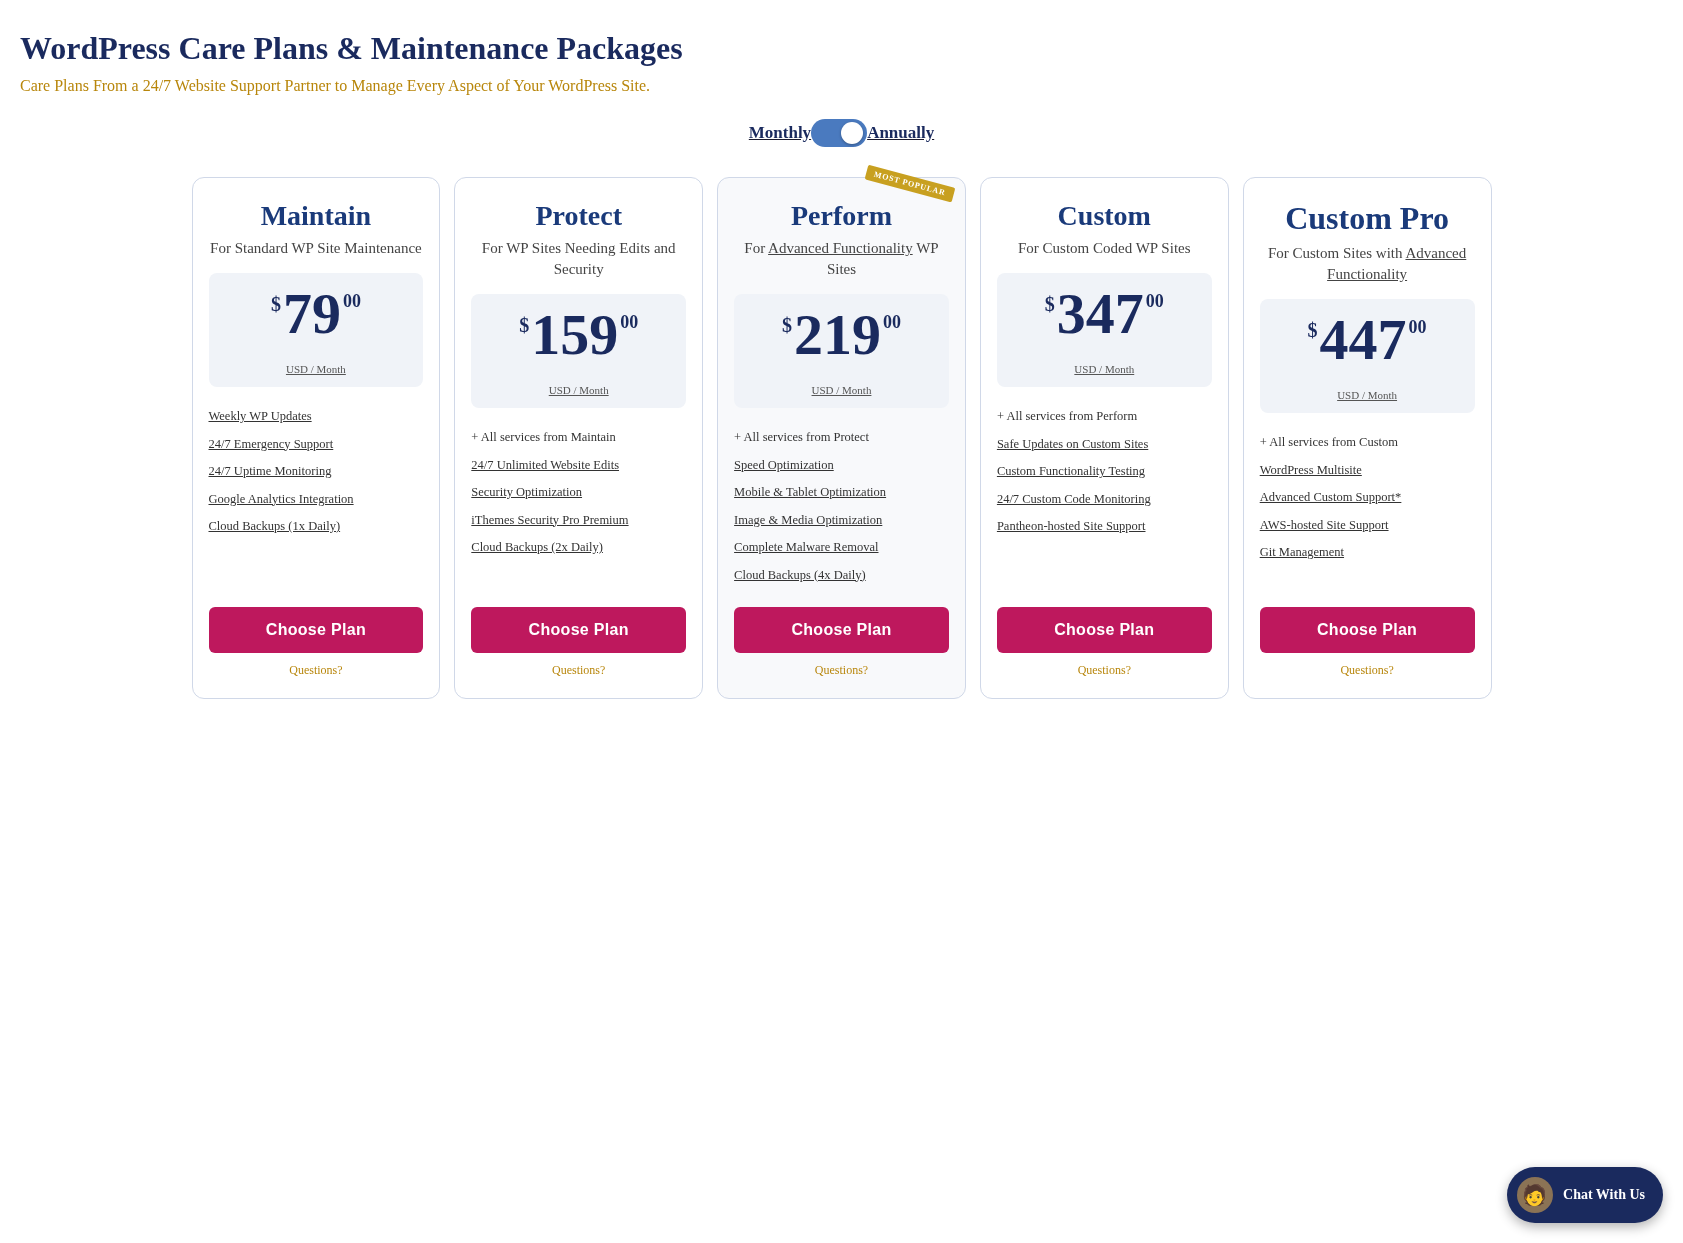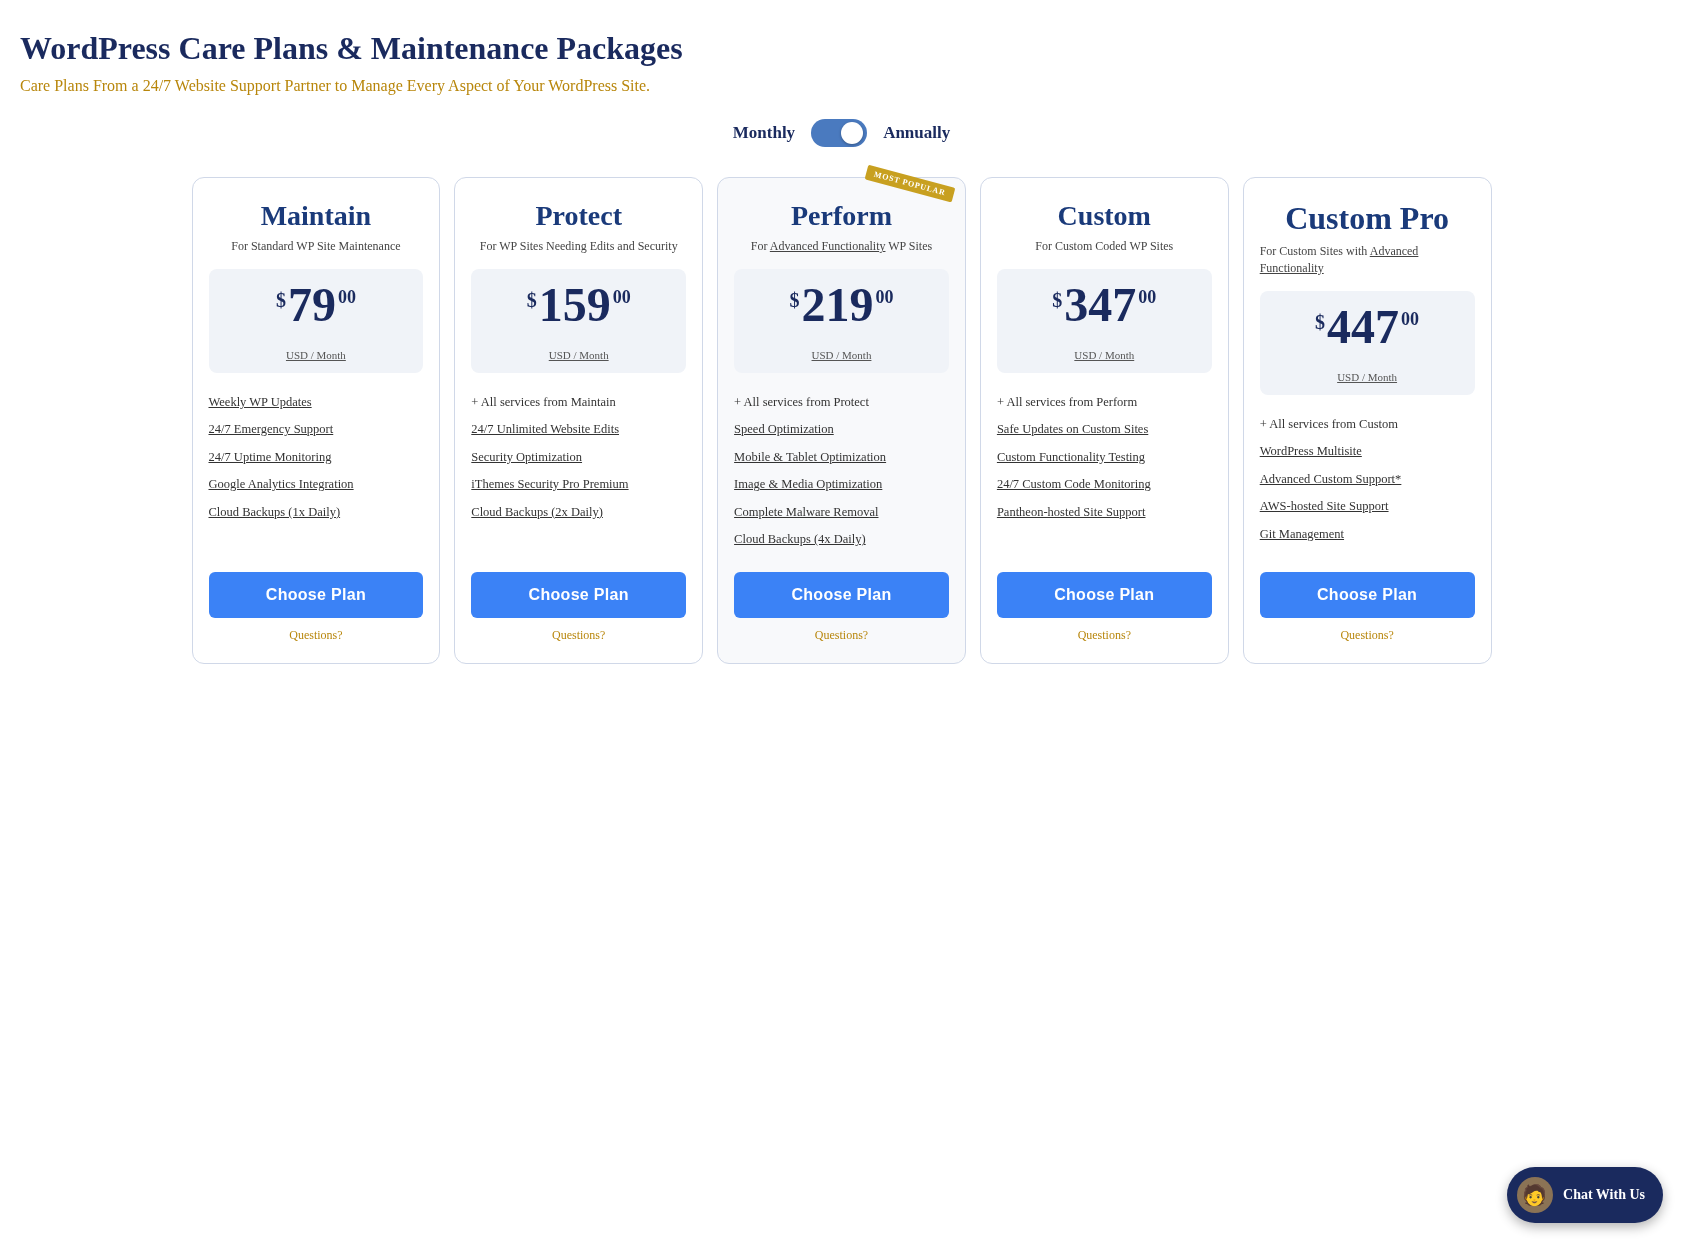--- a/index.html
+++ b/index.html
@@ -20,22 +20,23 @@
       margin-bottom: 10px;
     }
     .page-subtitle {
       font-size: 16px;
       color: #b8860b;
     }
     .billing-toggle {
       display: flex;
       align-items: center;
       justify-content: center;
-      gap: 16px;
+      gap: 0;
       margin: 24px 0 30px;
+      text-decoration: underline;
     }
     .billing-label {
       font-size: 17px;
       font-weight: 600;
       color: #1a2a5e;
     }
     .toggle-switch {
       width: 56px;
       height: 28px;
       background: #4a7abf;
@@ -78,23 +79,23 @@
       font-size: 28px;
       font-weight: 800;
       color: #1a3a7a;
       text-align: left;
       margin-bottom: 6px;
     }
     .plan-name.larger {
       font-size: 32px;
     }
     .plan-description {
-      font-size: 12px;
+      font-size: 15px;
       color: #444;
-      text-align: left;
+      text-align: center;
       margin-bottom: 14px;
       line-height: 1.4;
     }
     .plan-description a, .plan-description u {
       text-decoration: underline;
       color: #444;
     }
     .price-block {
       background: #f0f3f8;
       border-radius: 8px;
@@ -109,21 +110,21 @@
       justify-content: center;
       gap: 2px;
     }
     .price-dollar {
       font-size: 20px;
       font-weight: 700;
       color: #1a2a5e;
       margin-top: 8px;
     }
     .price-main {
-      font-size: 48px;
+      font-size: 58px;
       font-weight: 800;
       color: #1a2a5e;
       line-height: 1;
     }
     .price-cents {
       font-size: 18px;
       font-weight: 700;
       color: #1a2a5e;
       margin-top: 6px;
     }
@@ -145,21 +146,21 @@
       text-align: left;
       padding: 5px 0;
       border-bottom: none;
       line-height: 1.4;
     }
     .features-list li a, .features-list li u {
       text-decoration: underline;
       color: #333;
     }
     .choose-plan-btn {
-      background: #3b82f6;
+      background: #be185d;
       color: #fff;
       border: none;
       border-radius: 6px;
       padding: 14px 0;
       width: 100%;
       font-size: 16px;
       font-weight: 700;
       cursor: pointer;
       margin-bottom: 10px;
       letter-spacing: 0.3px;

